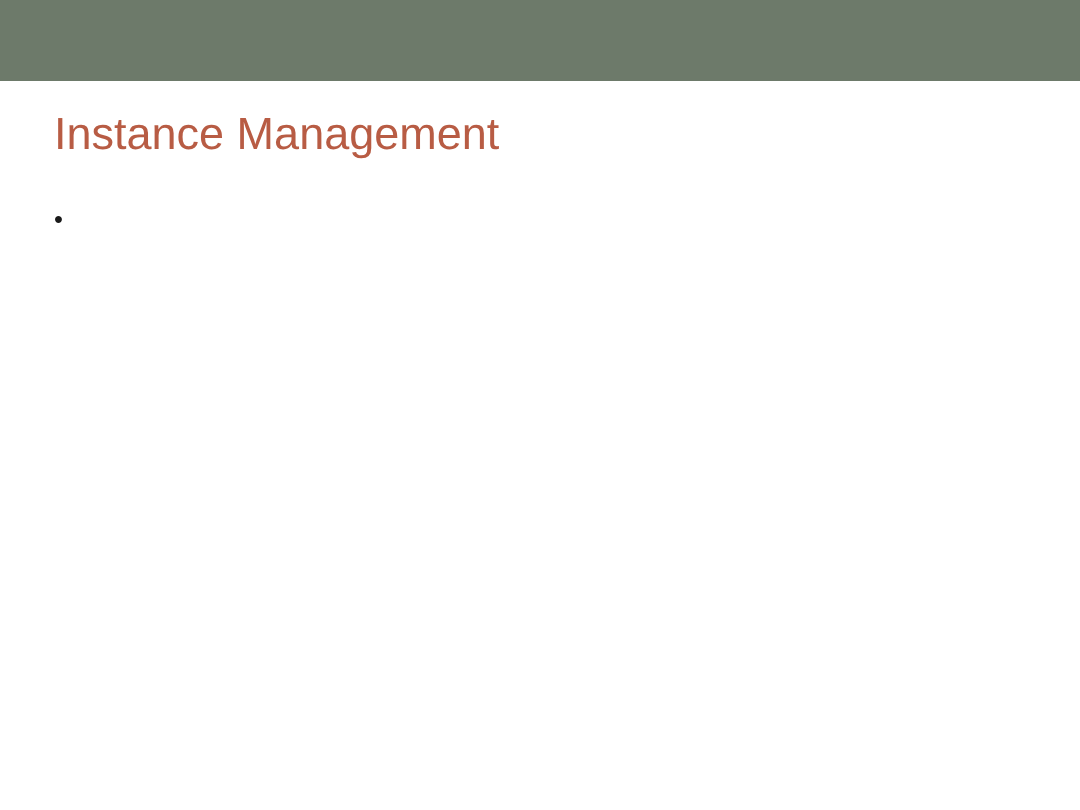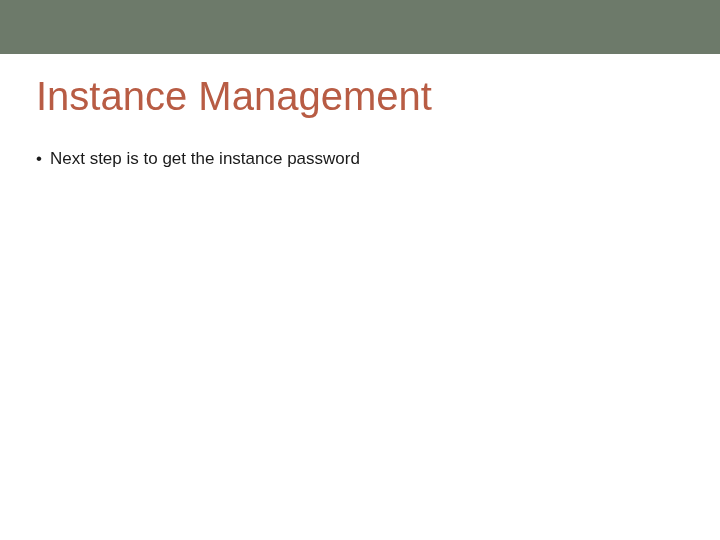--- a/index.html
+++ b/index.html
@@ -13,21 +13,21 @@
   }
   .top-bar {
     width: 100%;
     height: 54px;
     background: #6d7a6a;
   }
   .content {
     padding: 18px 36px 0 36px;
   }
   .title {
-    font-size: 40px;
+    font-size: 30px;
     color: #b85c44;
     font-weight: 400;
     margin: 0 0 28px 0;
     line-height: 1.2;
   }
   .bullet-row {
     display: flex;
     align-items: flex-start;
     gap: 8px;
     font-size: 17px;
@@ -43,15 +43,14 @@
 </head>
 <body>
 
 <div class="top-bar"></div>
 
 <div class="content">
   <h1 class="title">Instance Management</h1>
 
   <div class="bullet-row">
     <span class="bullet-dot">•</span>
-    <span>Next step is to get the instance password</span>
   </div>
 </div>
 
 </body></html>

